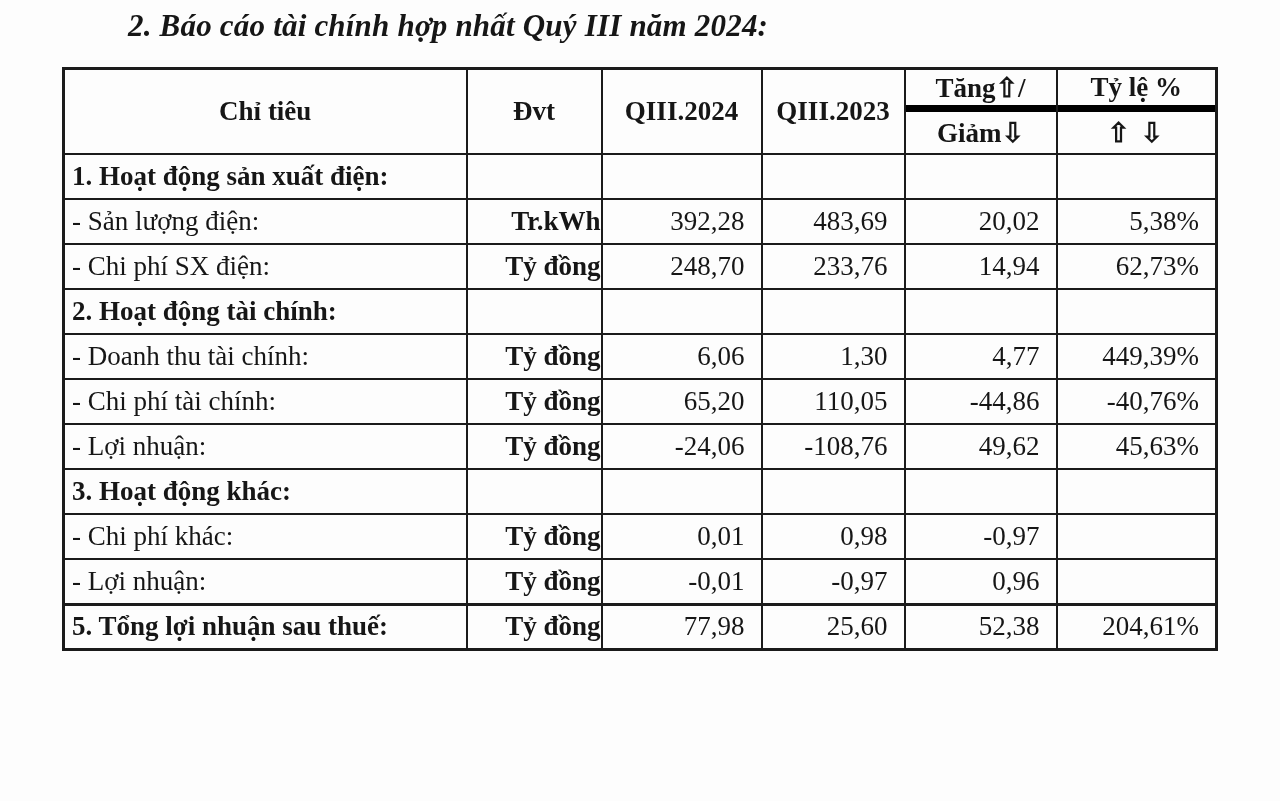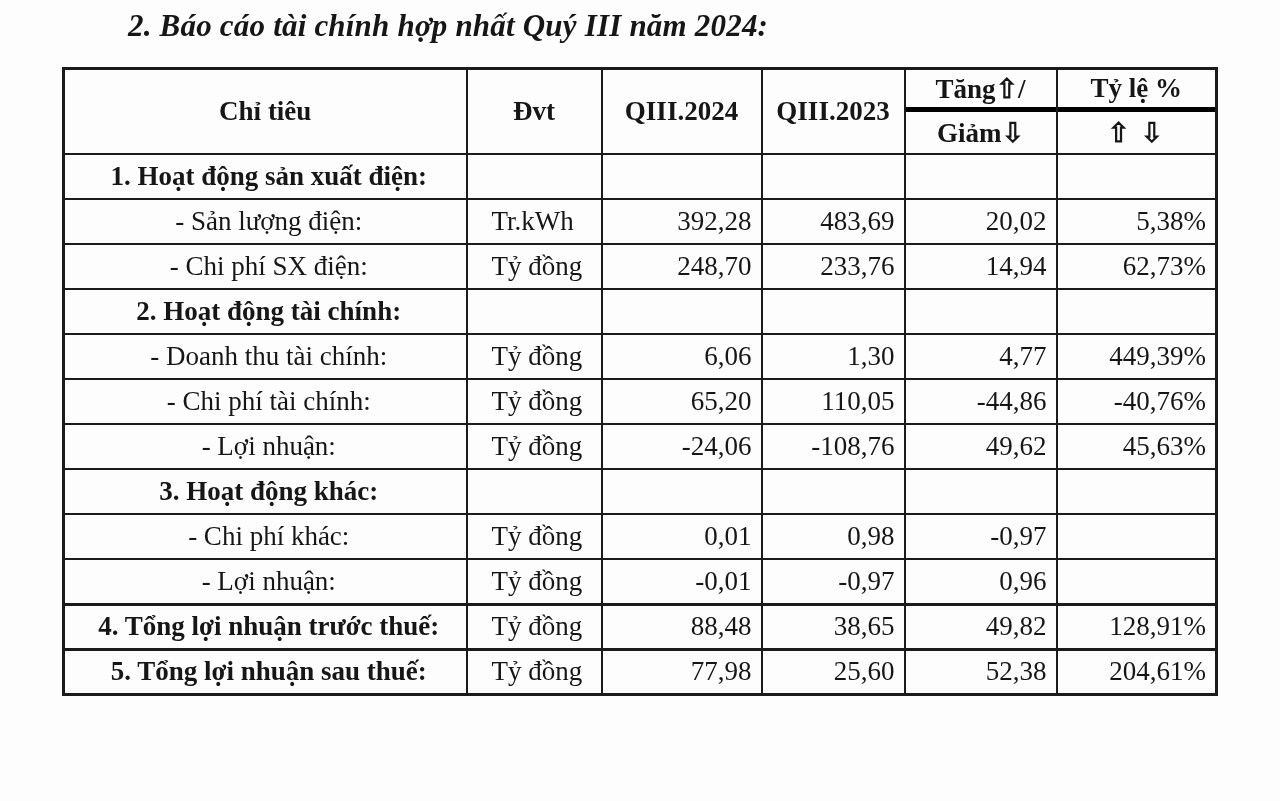--- a/index.html
+++ b/index.html
@@ -37,31 +37,31 @@
     font-weight: bold;
     text-align: center;
     vertical-align: middle;
     height: 83px;
     padding: 0;
   }
   .hdr-2line { display: flex; flex-direction: column; height: 83px; }
   .hdr-line1 {
     height: 42px;
     display: flex; align-items: center; justify-content: center;
-    border-bottom: 5px solid #000000;
+    border-bottom: 7px solid #000000;
   }
   .hdr-line2 {
     height: 41px;
     display: flex; align-items: center; justify-content: center;
   }
   .report tbody tr { height: 45px; }
   .report tbody td { vertical-align: middle; }
-  td.c-label { text-align: center; padding-left: 7px; }
-  td.c-unit  { text-align: left; padding-left: 24px; }
-  td.c-num   { text-align: right; padding-right: 9px; }
+  td.c-label { text-align: left; padding-left: 7px; }
+  td.c-unit  { text-align: right; padding-left: 24px; font-weight: bold; }
+  td.c-num   { text-align: right; padding-right: 16px; }
   tr.section td.c-label, tr.total td.c-label { font-weight: bold; }
   tr.total td { border-top-width: 3px; }
   tr.total-last td { border-bottom-width: 3px; }
   .arrows { letter-spacing: 2px; }
 </style>
 </head>
 <body>
 
 <div class="doc-title">2. Báo cáo tài chính hợp nhất Quý III năm 2024:</div>
 
@@ -168,28 +168,20 @@
     <td class="c-num"></td>
   </tr>
       <tr class="item">
     <td class="c-label">- Lợi nhuận:</td>
     <td class="c-unit">Tỷ đồng</td>
     <td class="c-num">-0,01</td>
     <td class="c-num">-0,97</td>
     <td class="c-num">0,96</td>
     <td class="c-num"></td>
   </tr>
-      <tr class="total">
-    <td class="c-label">4. Tổng lợi nhuận trước thuế:</td>
-    <td class="c-unit">Tỷ đồng</td>
-    <td class="c-num">88,48</td>
-    <td class="c-num">38,65</td>
-    <td class="c-num">49,82</td>
-    <td class="c-num">128,91%</td>
-  </tr>
       <tr class="total total-last">
     <td class="c-label">5. Tổng lợi nhuận sau thuế:</td>
     <td class="c-unit">Tỷ đồng</td>
     <td class="c-num">77,98</td>
     <td class="c-num">25,60</td>
     <td class="c-num">52,38</td>
     <td class="c-num">204,61%</td>
   </tr>
     </tbody>
 </table>

